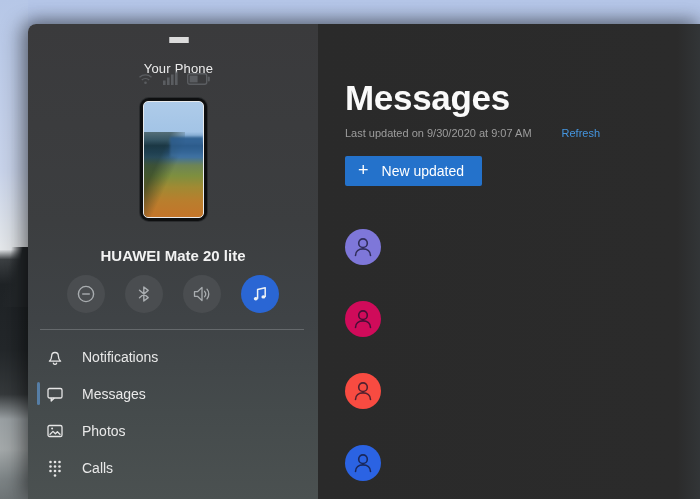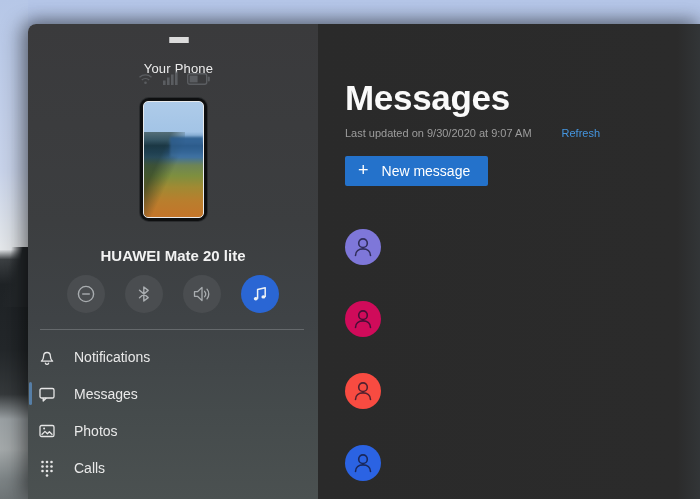--- a/index.html
+++ b/index.html
@@ -46,21 +46,21 @@
   .device-name { margin-top:26px; text-align:center; color:#f2f2f2; font-size:15px; font-weight:700; }
 
   .quick-actions { display:flex; justify-content:center; gap:20px; margin-top:11px; }
   .qa-btn { width:38px; height:38px; border-radius:50%; background:#4a4d50; border:none;
     display:flex; align-items:center; justify-content:center; cursor:pointer; }
   .qa-btn.active { background:var(--music-blue,#2a66d4); }
   .qa-btn svg { display:block; }
 
   .side-divider { height:1px; background:#6c7073; margin:16px 14px 0 12px; opacity:.85; }
 
-  .nav { margin-top:8px; }
+  .nav { margin-top:8px;padding-left:8px; }
   .nav-item { position:relative; display:flex; align-items:center; height:37px; cursor:pointer; }
   .nav-item .sel-bar { display:none; }
   .nav-item.selected .sel-bar { display:block; position:absolute; left:1px; top:7px; width:3px; height:23px;
     border-radius:2px; background:var(--sel-bar,#567ea6); }
   .nav-icon { width:20px; height:20px; margin-left:9px; display:flex; align-items:center; justify-content:center; }
   .nav-label { margin-left:17px; color:#e9e9e9; font-size:14px; }
 
   
   .main { position:relative; flex:1; background:#2b2b2b;
     background:linear-gradient(90deg,#2a2a2a 0%,#2b2b2b 94%,#323537 100%); padding-left:27px; }
@@ -223,21 +223,21 @@
 
     <h1 class="page-title">Messages</h1>
 
     <div class="sub-row">
       <span class="last-updated">Last updated on 9/30/2020 at 9:07 AM</span>
       <a class="refresh-link" href="#">Refresh</a>
     </div>
 
     <button class="new-msg-btn">
       <span class="plus">+</span>
-      <span>New message</span>
+      <span>New updated</span>
     </button>
 
     <div class="conv-list">
       <div class="conv-row">
         <div class="avatar" style="background: rgb(126, 119, 217);">
           <svg width="36" height="36" viewBox="0 0 36 36">
             <circle cx="18" cy="14.2" r="4.3" fill="none" stroke="rgba(18,16,40,0.72)" stroke-width="1.6"></circle>
             <path d="M10.5 26.5 c0-4.2 3.3-6.6 7.5-6.6 s7.5 2.4 7.5 6.6" fill="none" stroke="rgba(18,16,40,0.72)" stroke-width="1.6" stroke-linecap="round"></path>
           </svg>
         </div>

